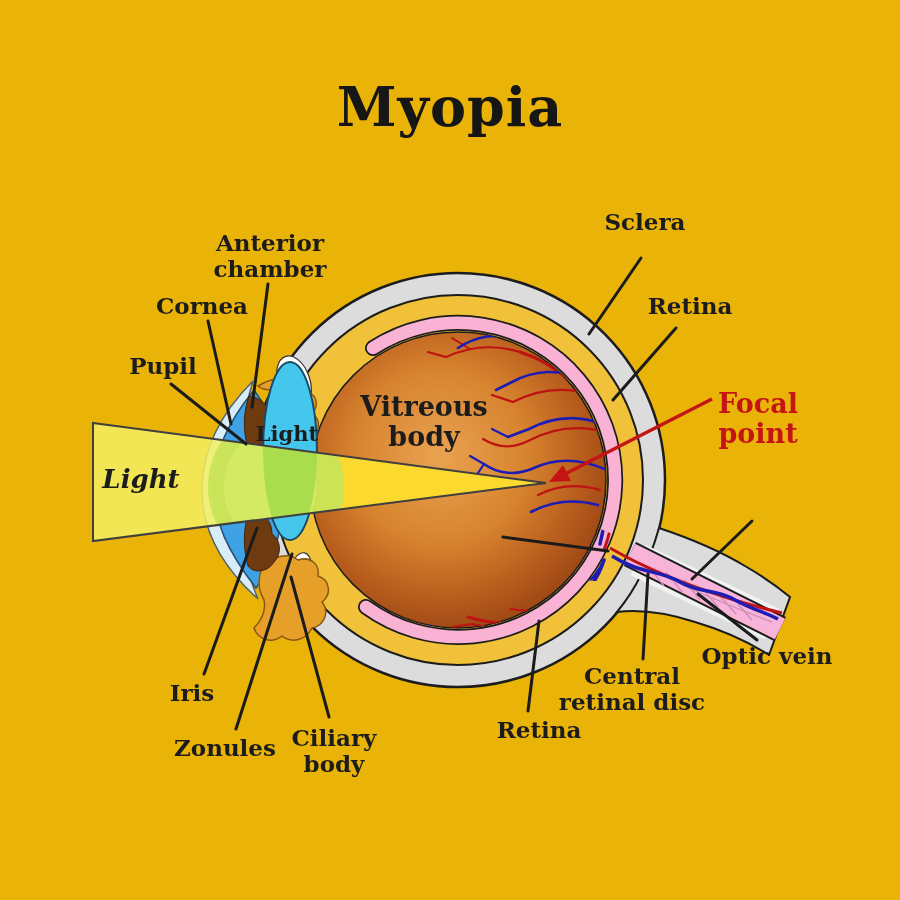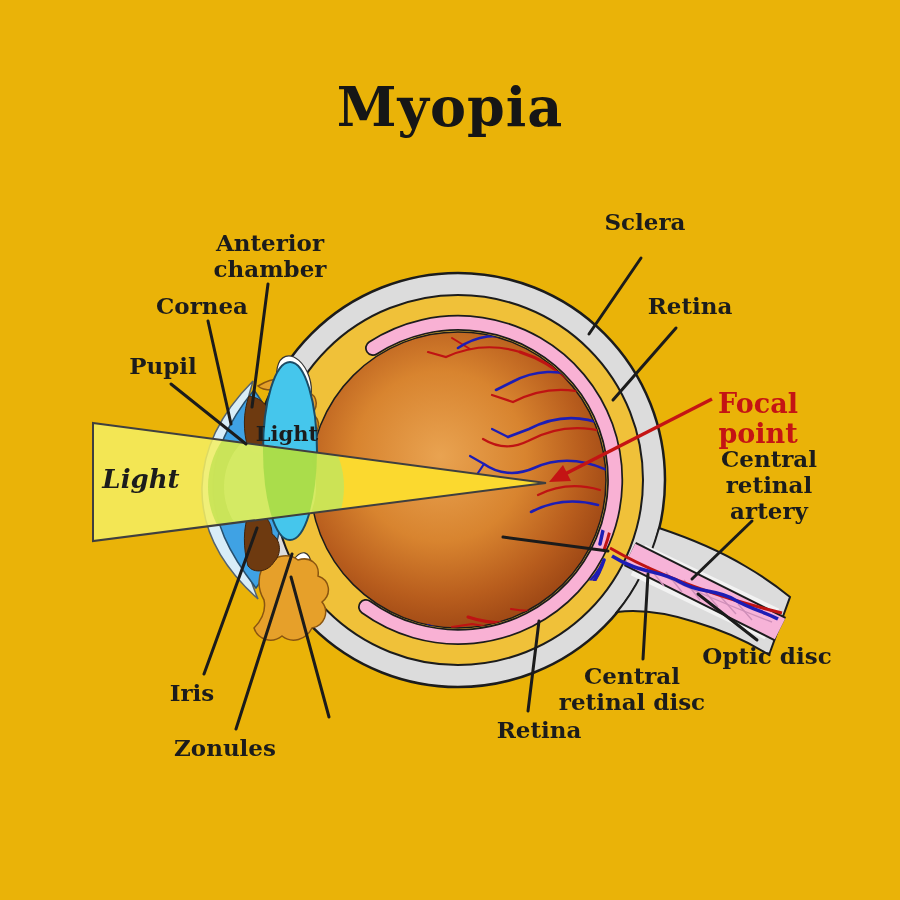--- a/index.html
+++ b/index.html
@@ -147,23 +147,24 @@
   </g>
 </svg>
 
 <div id="title">Myopia</div>
 
 <div class="lbl wrap" style="left:270px;top:256px;width:130px">Anterior chamber</div>
 <div class="lbl" style="left:202px;top:306px">Cornea</div>
 <div class="lbl" style="left:163px;top:366px">Pupil</div>
 <div class="lbl mid" style="left:141px;top:480px">Light</div>
 <div class="lbl lens-size" style="left:287px;top:434px">Light</div>
+<div class="lbl wrap big" style="left:424px;top:422px;width:150px">Vitreous body</div>
 <div class="lbl" style="left:645px;top:222px">Sclera</div>
 <div class="lbl" style="left:690px;top:306px">Retina</div>
 <div class="lbl wrap red" style="left:758px;top:395px;width:100px">Focal point</div>
-<div class="lbl wrap" style="left:769px;top:485px;width:165px">Central retinal artery</div>
-<div class="lbl" style="left:767px;top:656px">Optic disc</div>
+<div class="lbl" style="left:767px;top:656px">Optic vein</div>
 <div class="lbl wrap" style="left:632px;top:689px;width:150px">Central retinal disc</div>
 <div class="lbl" style="left:539px;top:730px">Retina</div>
+<div class="lbl wrap" style="left:334px;top:751px;width:95px">Ciliary body</div>
 <div class="lbl" style="left:225px;top:748px">Zonules</div>
 <div class="lbl" style="left:192px;top:693px">Iris</div>
 
 </div>
 
 </body></html>

